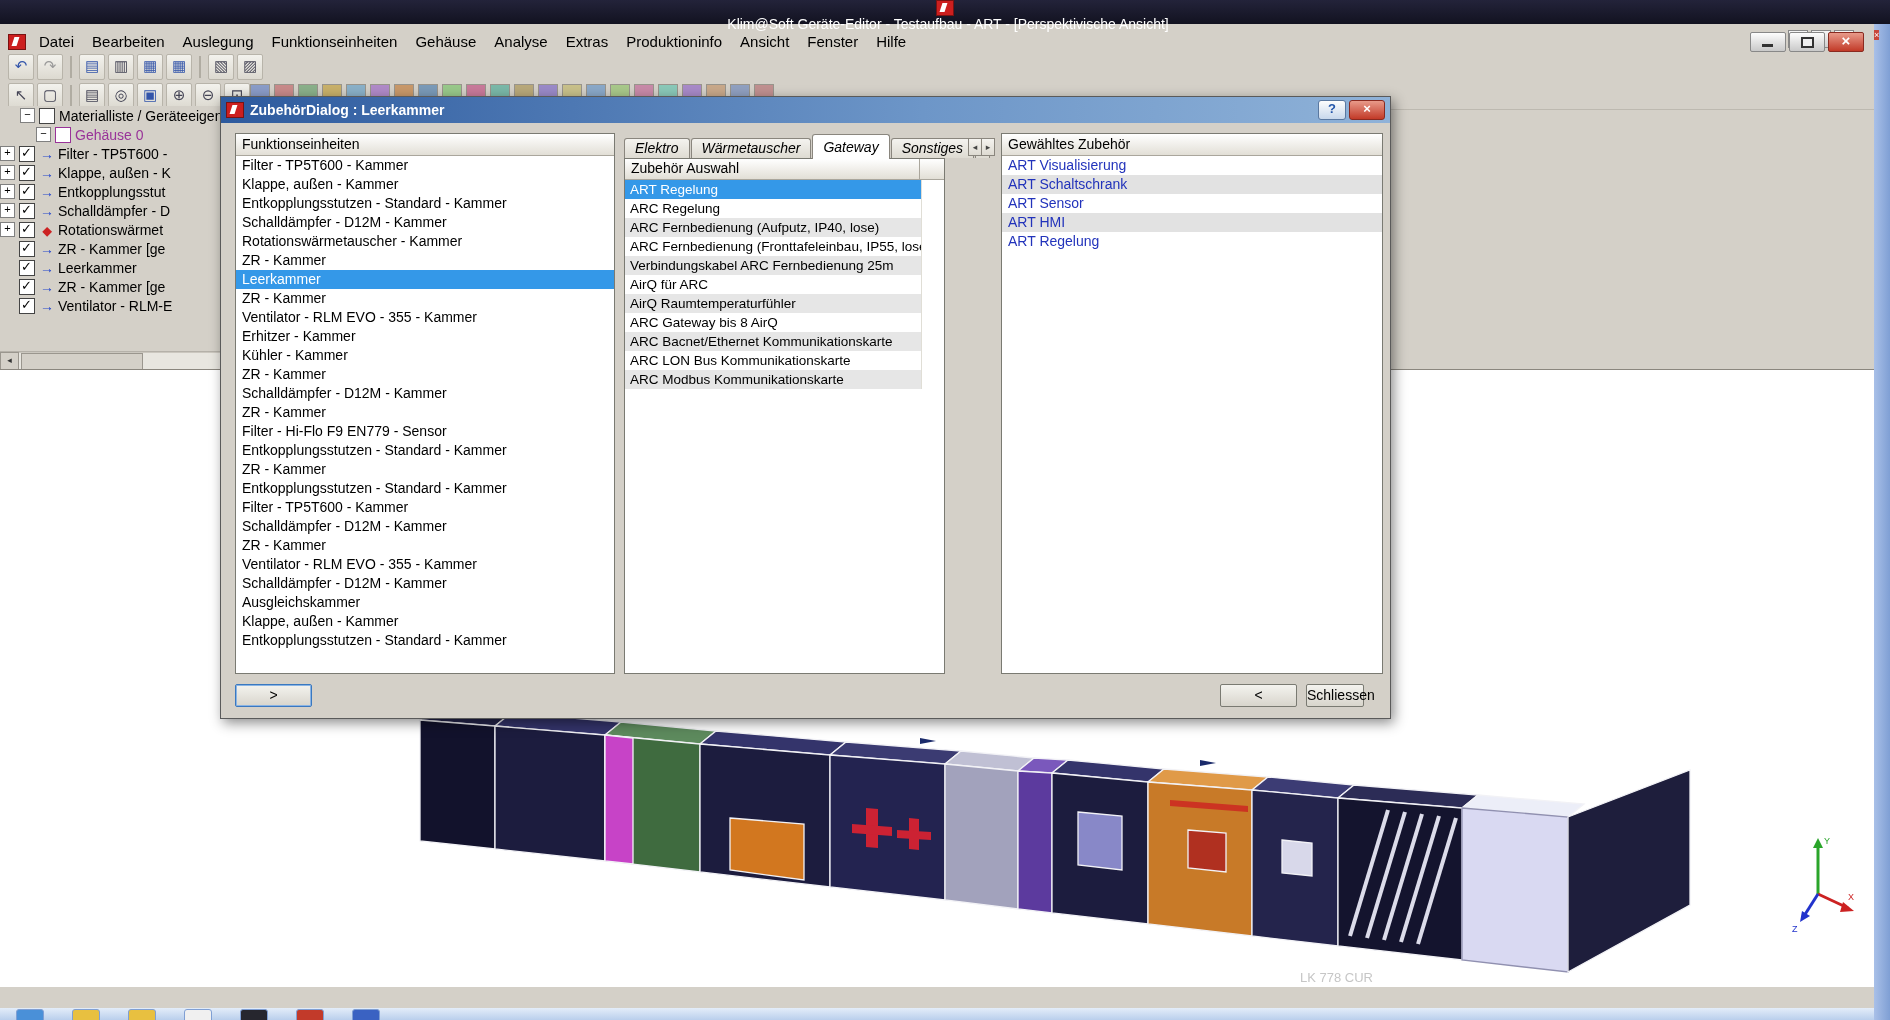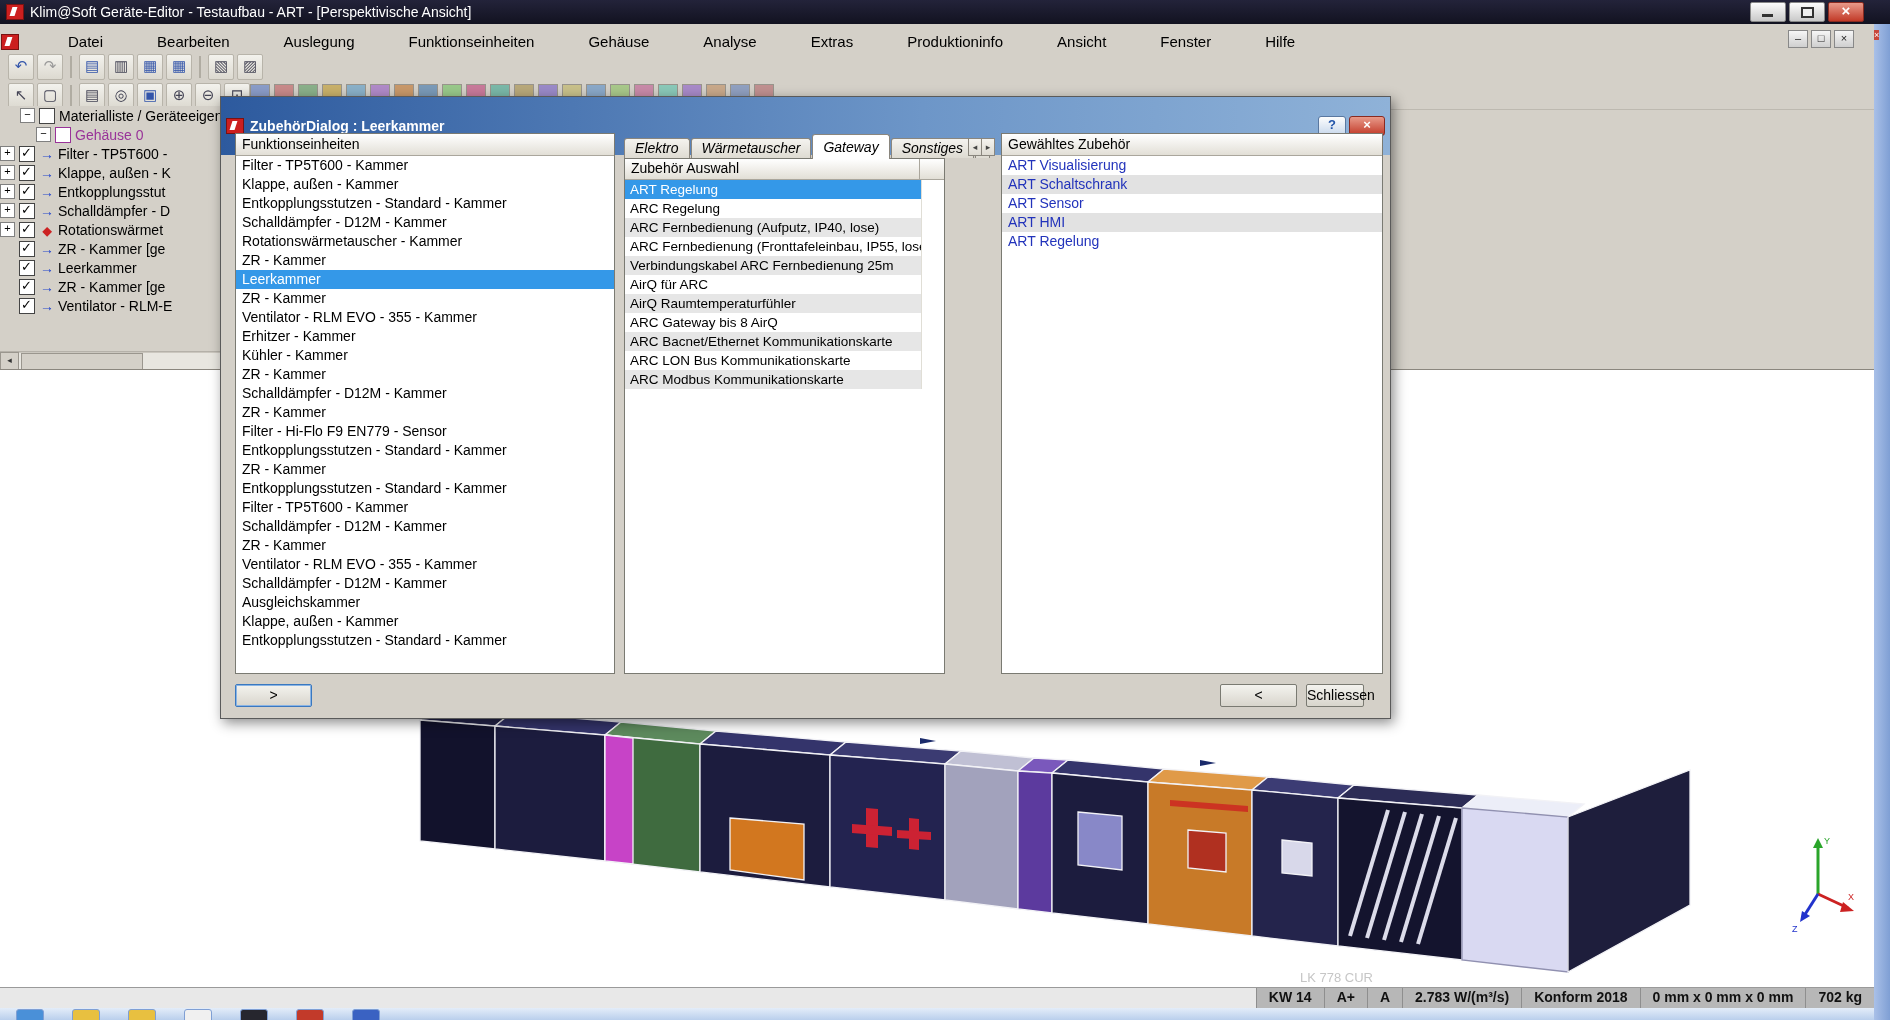--- a/index.html
+++ b/index.html
@@ -2,35 +2,35 @@
 <html><head>
 <meta charset="utf-8">
 <style>
   html,body{margin:0;padding:0;background:#555;}
   .screen{position:relative;width:1890px;height:1020px;background:#d4d0c8;
     font-family:"Liberation Sans",sans-serif;overflow:hidden;}
 
   
   .titlebar{position:absolute;left:0;top:0;width:1890px;height:24px;
     background:linear-gradient(#23233a,#121220);color:#fff;display:flex;align-items:center;
-    padding:0 6px;box-sizing:border-box;z-index:5;}
+    padding:0 6px;box-sizing:border-box;z-index:5;flex-direction:column;}
   .title-text{margin-left:6px;font-size:14px;white-space:nowrap;}
   .brand{width:16px;height:14px;background:#cc1f1f;position:relative;flex:0 0 auto;border:1px solid #7a1212;}
   .brand::after{content:"";position:absolute;left:4px;top:2px;width:5px;height:9px;background:#fff;transform:skewX(-18deg);}
   .winbtns{margin-left:auto;display:flex;gap:3px;margin-right:20px;}
   .wbtn{width:34px;height:18px;border:1px solid #888;border-radius:2px;
     background:linear-gradient(#fdfdfd,#c9c9c9);position:relative;}
   .wbtn.wmin::before{content:"";position:absolute;left:11px;bottom:4px;width:11px;height:3px;background:#333;}
   .wbtn.wrest::before{content:"";position:absolute;left:11px;top:4px;width:9px;height:7px;border:2px solid #333;background:#eee;}
   .wbtn.wclose{background:linear-gradient(#e89a8a,#c23a28);border-color:#8a2a20;color:#fff;}
   .wbtn.wclose::before{content:"×";position:absolute;left:0;right:0;top:0;bottom:0;text-align:center;
     font-size:15px;line-height:16px;font-weight:bold;}
 
   .menubar{position:absolute;top:24px;left:0;width:1874px;height:37px;background:#d4d0c8;
-    border-bottom:1px solid #aaa69e;display:flex;align-items:center;padding-left:1px;box-sizing:border-box;gap:36px;}
+    border-bottom:1px solid #aaa69e;display:flex;align-items:center;padding-left:8px;box-sizing:border-box;}
   .menu-item{padding:0 9px;font-size:15px;color:#000;height:28px;line-height:28px;}
   .mdictrls{margin-left:auto;margin-right:10px;display:flex;gap:3px;}
   .mdibtn{width:18px;height:16px;border:1px solid #888;background:linear-gradient(#f6f6f6,#cfcfcf);
     position:relative;font-size:11px;line-height:14px;text-align:center;color:#222;}
   .mdibtn.mmin::before{content:"–";}
   .mdibtn.mrest::before{content:"□";}
   .mdibtn.mclose::before{content:"×";}
 
   .toolbar{position:absolute;left:0;display:flex;align-items:center;gap:3px;padding-left:8px;box-sizing:border-box;}
   .tb1{top:52px;height:30px;width:1874px;background:#d4d0c8;}
@@ -88,21 +88,21 @@
   .rightstrip{position:absolute;right:0;top:24px;width:16px;height:996px;z-index:6;
     background:linear-gradient(90deg,#a9c0e8,#7f9fd4);}
   .strip-x{width:12px;height:12px;margin:5px auto 0;background:#c8473a;color:#fff;
     font-size:9px;line-height:12px;text-align:center;}
   .strip-x::before{content:"×";}
 
   
   .dialog{position:absolute;left:220px;top:96px;width:1171px;height:623px;background:#d4d0c8;
     border:1px solid #5a5a5a;box-shadow:3px 4px 12px rgba(0,0,0,.45);box-sizing:border-box;z-index:10;}
   .dlg-title{height:26px;background:linear-gradient(90deg,#2d5a9e,#6d96c8 60%,#8fb2d8);
-    display:flex;align-items:center;padding:16px 5px;color:#fff;font-size:14px;font-weight:bold;}
+    display:flex;align-items:center;padding:0 5px;color:#fff;font-size:14px;font-weight:bold;}
   .dlg-title .brand{margin-right:6px;}
   .dlg-btns{margin-left:auto;display:flex;gap:3px;}
   .dlg-help{width:26px;height:18px;border-radius:3px;border:1px solid #5a78a0;
     background:linear-gradient(#fdfdfd,#c8d8ec);color:#2255aa;font-weight:bold;text-align:center;
     line-height:16px;font-size:13px;}
   .dlg-help::before{content:"?";}
   .dlg-close{width:34px;height:18px;border-radius:3px;border:1px solid #8a2a20;
     background:linear-gradient(#e89a8a,#c23a28);color:#fff;text-align:center;line-height:16px;
     font-size:13px;font-weight:bold;}
   .dlg-close::before{content:"×";}
@@ -376,30 +376,20 @@
       <polygon points="66,79 55,70 52,80" fill="#cc2222"></polygon>
       <line x1="30" y1="62" x2="16" y2="84" stroke="#2233cc" stroke-width="3"></line>
       <polygon points="12,90 14,79 22,84" fill="#2233cc"></polygon>
       <text x="36" y="12" font-size="9" fill="#2aa52a">Y</text>
       <text x="60" y="68" font-size="9" fill="#cc2222">X</text>
       <text x="4" y="100" font-size="9" fill="#2233cc">Z</text>
     </svg>
     <span class="watermark">LK 778 CUR</span>
   </div>
 
-  <div class="statusbar">
-
-  <span class="scell">KW 14</span>
-      <span class="scell">A+</span>
-      <span class="scell">A</span>
-      <span class="scell">2.783 W/(m³/s)</span>
-      <span class="scell">Konform 2018</span>
-      <span class="scell">0 mm x 0 mm x 0 mm</span>
-      <span class="scell">702 kg</span>
-    </div>
 
   <div class="taskbar">
       <span class="cicon" style="background: rgb(74, 144, 216);"></span>
       <span class="cicon" style="background: rgb(232, 192, 64);"></span>
       <span class="cicon" style="background: rgb(232, 192, 64);"></span>
       <span class="cicon" style="background: rgb(240, 240, 240);"></span>
       <span class="cicon" style="background: rgb(38, 38, 46);"></span>
       <span class="cicon" style="background: rgb(194, 58, 42);"></span>
       <span class="cicon" style="background: rgb(58, 98, 194);"></span>
     </div>

